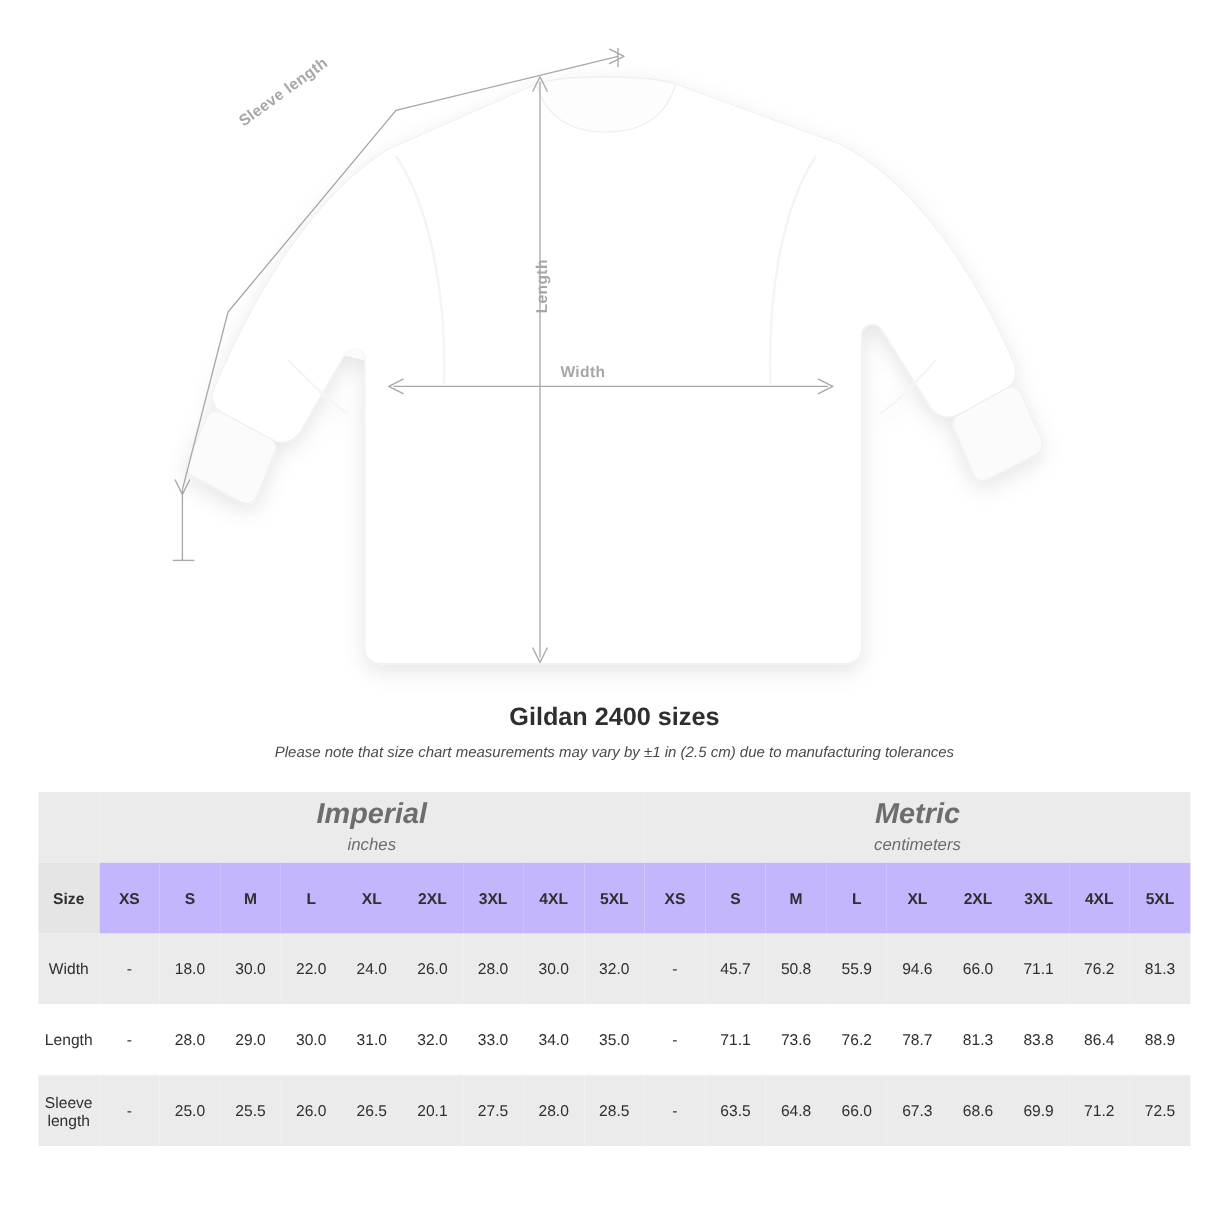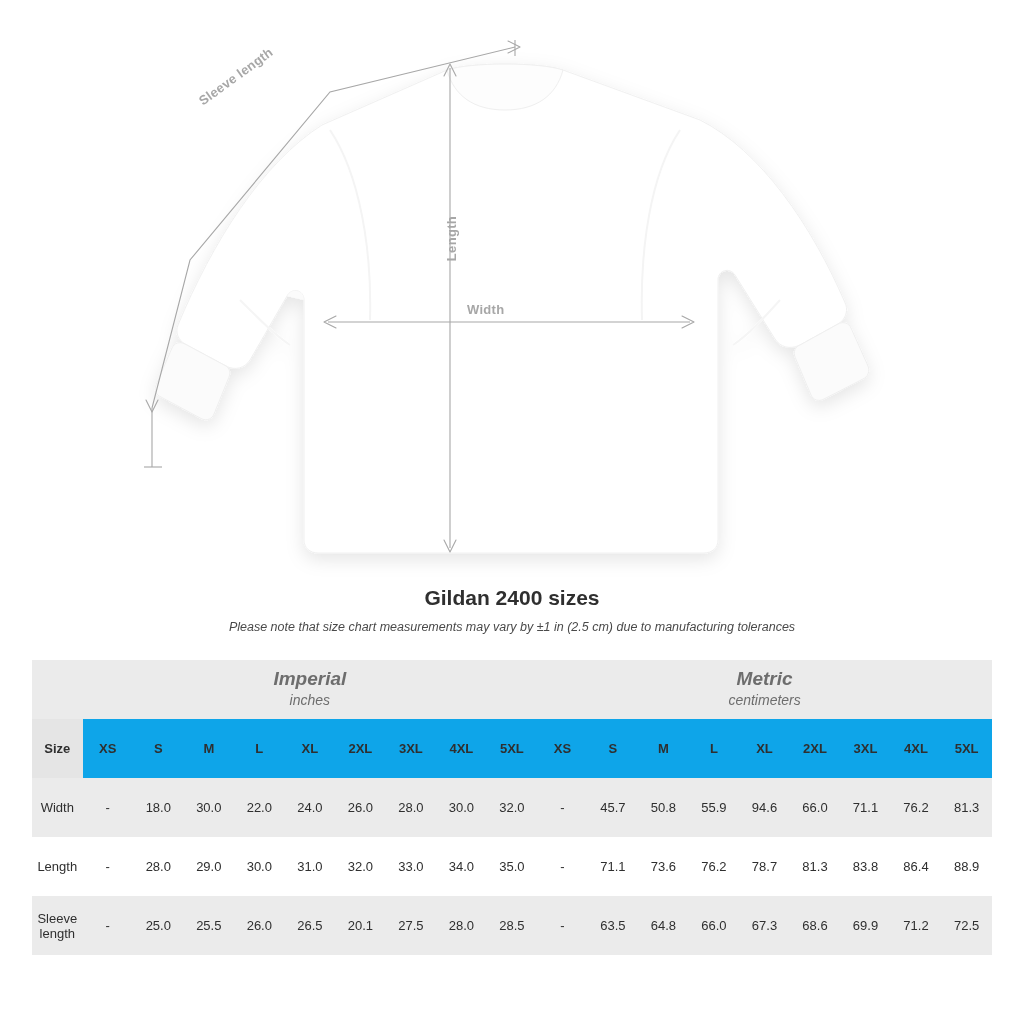--- a/index.html
+++ b/index.html
@@ -92,21 +92,21 @@
     padding: 0;
     height: 59px;
     vertical-align: middle;
     font-weight: normal;
   }
   .unit-head {
     background: #ebebeb;
     height: 86px;
   }
   .unit-title {
-    font-size: 19px;
+    font-size: 24px;
     font-style: italic;
     font-weight: bold;
     color: #6d6d6d;
     line-height: 1.15;
   }
   .unit-sub {
     font-size: 14px;
     font-style: italic;
     color: #6d6d6d;
     line-height: 1.5;
@@ -115,21 +115,21 @@
     background: #fafafa;
     font-weight: bold;
     color: #3a3a3a;
     width: 120px;
   }
   .row-head.shaded {
     background: #ebebeb;
   }
   tr.band-light td { background: #ffffff; }
   tr.band-dark td { background: #ebebeb; }
-  tr.head-row td { background: #0ea5e9; font-weight: bold; }
+  tr.head-row td { background: #c4b5fd; font-weight: bold; }
   tr.head-row td.row-head { background: #e5e5e5; }
   .col-size { width: 44px; }
 </style>
 </head>
 <body>
 
 <div class="page">
 
   <div class="illustration">
     <svg class="shirt-svg" width="1024" height="580" viewBox="0 0 1024 580">

